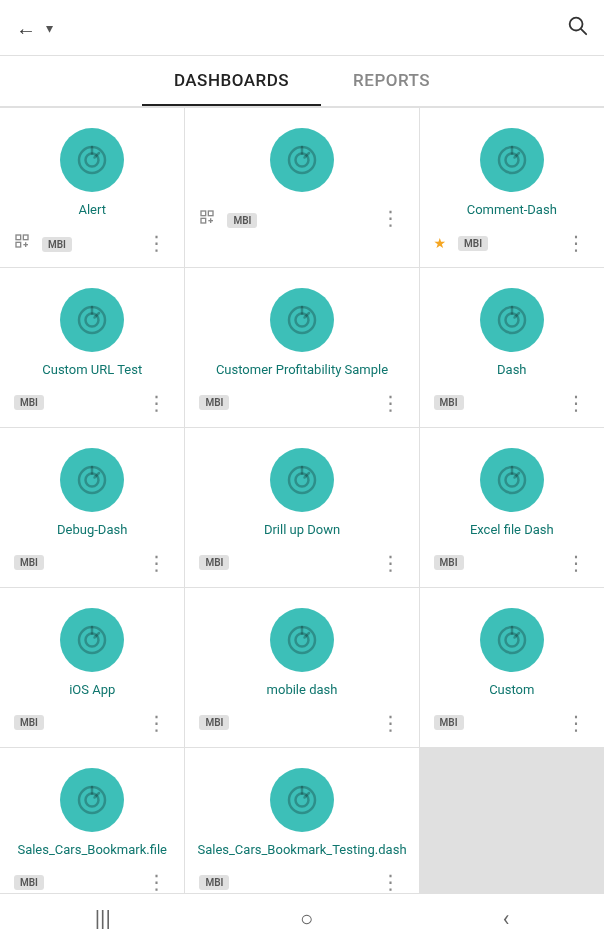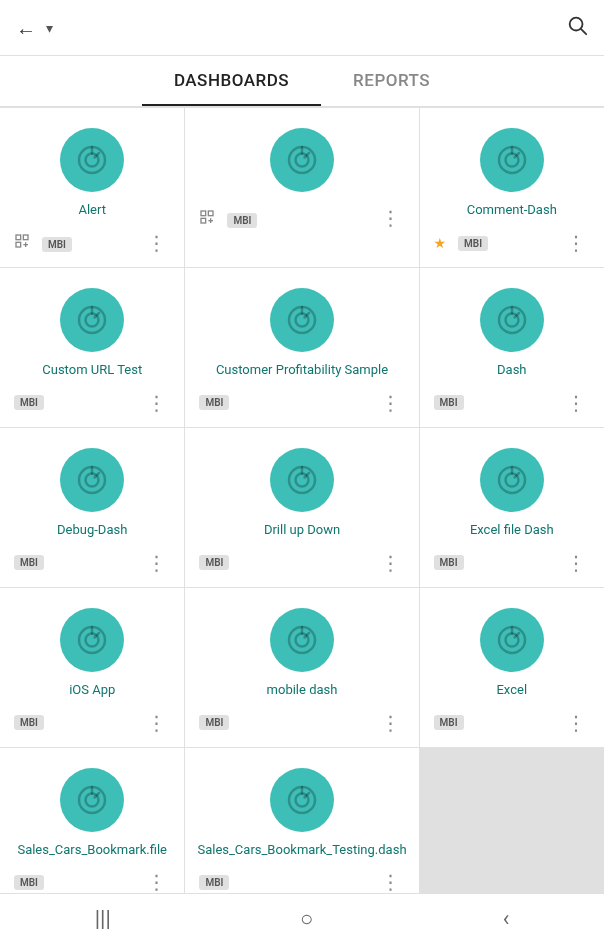--- a/index.html
+++ b/index.html
@@ -412,21 +412,21 @@
     </div>
     <div class="card">
       <div class="dashboard-icon">
         <svg width="32" height="32" viewBox="0 0 32 32" fill="none">
     <circle cx="16" cy="16" r="13" stroke="rgba(0,0,0,0.25)" stroke-width="2.5"></circle>
     <circle cx="16" cy="16" r="6.5" stroke="rgba(0,0,0,0.25)" stroke-width="2.5"></circle>
     <line x1="16" y1="3" x2="16" y2="9.5" stroke="rgba(0,0,0,0.25)" stroke-width="2.5" stroke-linecap="round"></line>
     <line x1="23" y1="9" x2="18.5" y2="13.5" stroke="rgba(0,0,0,0.25)" stroke-width="2.5" stroke-linecap="round"></line>
   </svg>
       </div>
-      <div class="card-title">Excel</div>
+      <div class="card-title">Custom</div>
       <div class="card-footer">
         <div class="badge-row">
           <span class="mbi-badge">MBI</span>
         </div>
         <span class="more-btn">⋮</span>
       </div>
     </div>
     <div class="card">
       <div class="dashboard-icon">
         <svg width="32" height="32" viewBox="0 0 32 32" fill="none">

